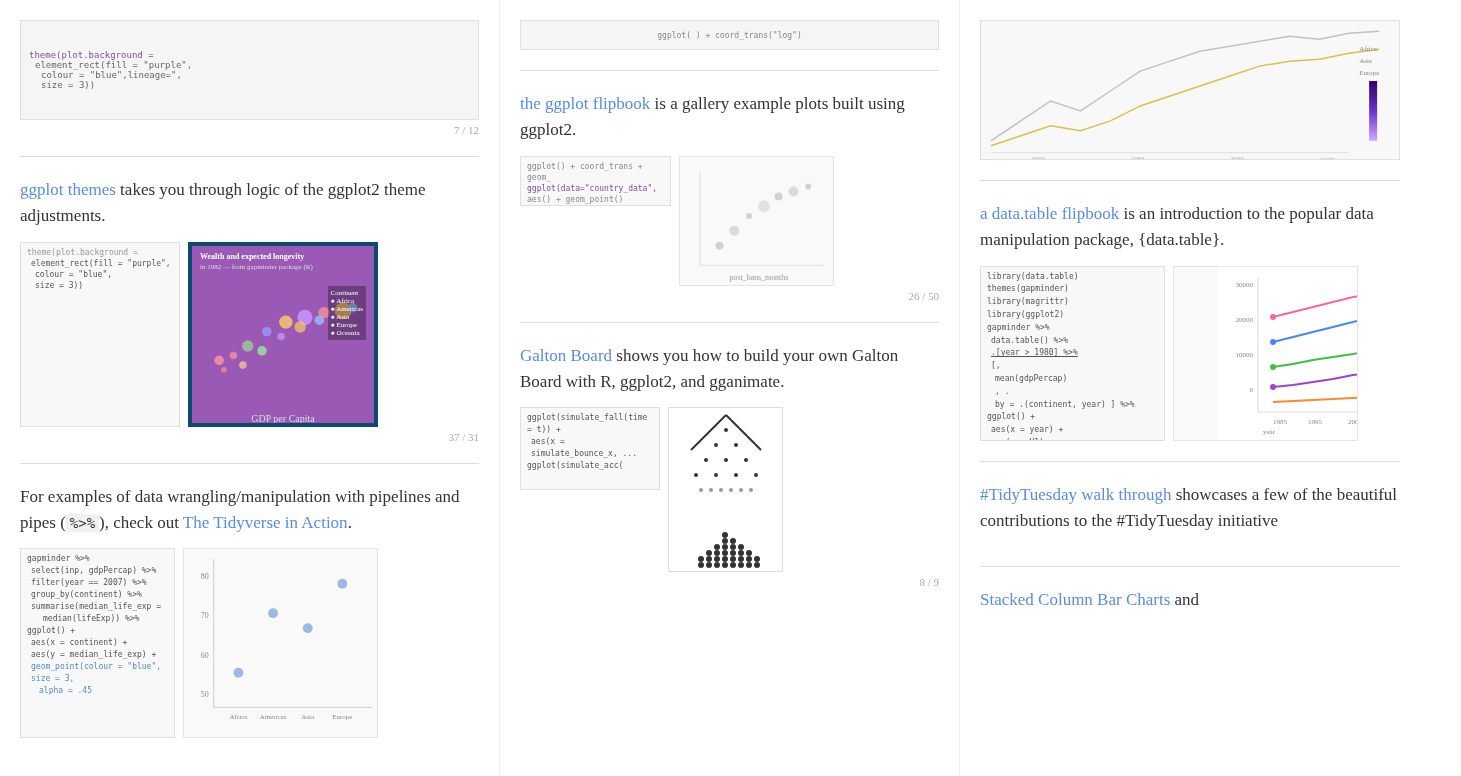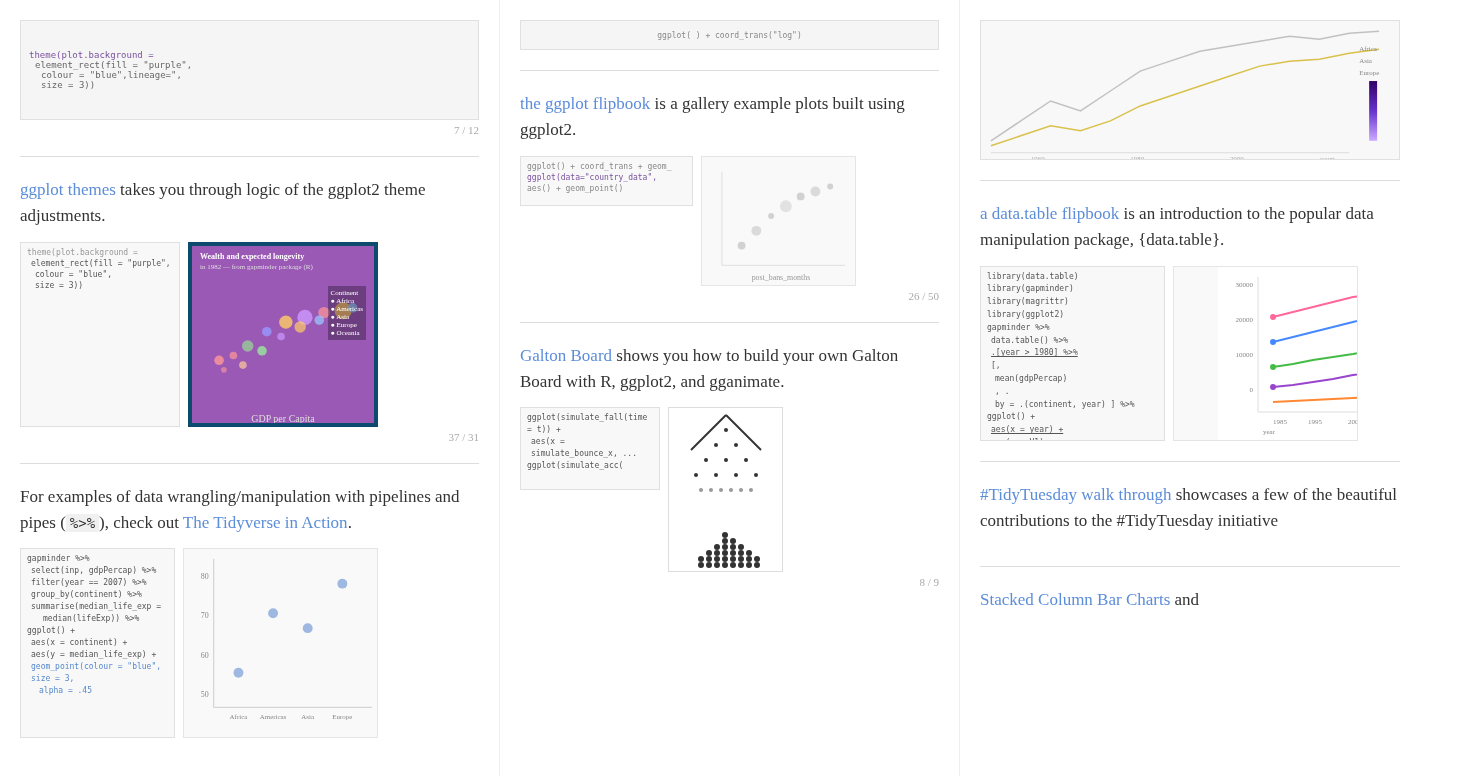--- a/index.html
+++ b/index.html
@@ -214,21 +214,21 @@
           ggplot( ) + coord_trans("log")
         </div>
       </div>
     </div>
 
     <div class="section">
       <p class="section-text">
         <a href="#">the ggplot flipbook</a> is a gallery example plots built using ggplot2.
       </p>
       <div class="preview-container">
-        <div class="preview-code" style="width:173px; height:50px;">
+        <div class="preview-code" style="width:151px; height:50px;">
           <div style="font-size:8px; color:#888;">ggplot() + coord_trans + geom_</div>
           <div style="font-size:8px; color:#7b52a0;">ggplot(data="country_data",</div>
           <div style="font-size:8px; color:#888;">aes() + geom_point()</div>
         </div>
         <div class="preview-img chart-area" style="width:155px; height:130px;">
           <svg width="100%" height="100%" viewBox="0 0 155 130">
             <rect width="155" height="130" fill="#f9f9f9"></rect>
             <line x1="20" y1="110" x2="145" y2="110" stroke="#ddd" stroke-width="1"></line>
             <line x1="20" y1="110" x2="20" y2="15" stroke="#ddd" stroke-width="1"></line>
 
@@ -354,32 +354,32 @@
     </div>
 
     <div class="section">
       <p class="section-text">
         <a href="#">a data.table flipbook</a> is an introduction to the popular data manipulation package, {data.table}.
       </p>
       <div class="preview-container">
         <div class="preview-code" style="width:185px; height:175px;">
           <div style="font-size:8px; line-height:1.6; color:#555;">
             <div>library(data.table)</div>
-            <div>library(gapminder)</div>
+            <div>themes(gapminder)</div>
             <div>library(magrittr)</div>
             <div>library(ggplot2)</div>
             <div>gapminder %&gt;%</div>
             <div style="padding-left:4px;">data.table() %&gt;%</div>
             <div style="padding-left:4px;text-decoration:underline;">.[year &gt; 1980] %&gt;%</div>
             <div style="padding-left:4px;">[,</div>
             <div style="padding-left:8px;">mean(gdpPercap)</div>
             <div style="padding-left:8px;">, .</div>
             <div style="padding-left:8px;">by = .(continent, year) ] %&gt;%</div>
             <div>ggplot() +</div>
-            <div style="padding-left:4px;text-decoration:underline;">aes(x = year) +</div>
+            <div style="padding-left:4px;">aes(x = year) +</div>
             <div style="padding-left:4px;">aes(y = V1) +</div>
 
           </div>
         </div>
 
         <div class="preview-img chart-area" style="width:185px; height:175px;padding-left:44px;">
           <svg width="185" height="175" viewBox="0 0 185 175">
             <rect width="185" height="175" fill="#fff"></rect>
 
             <line x1="40" y1="10" x2="40" y2="145" stroke="#ddd" stroke-width="1"></line>

